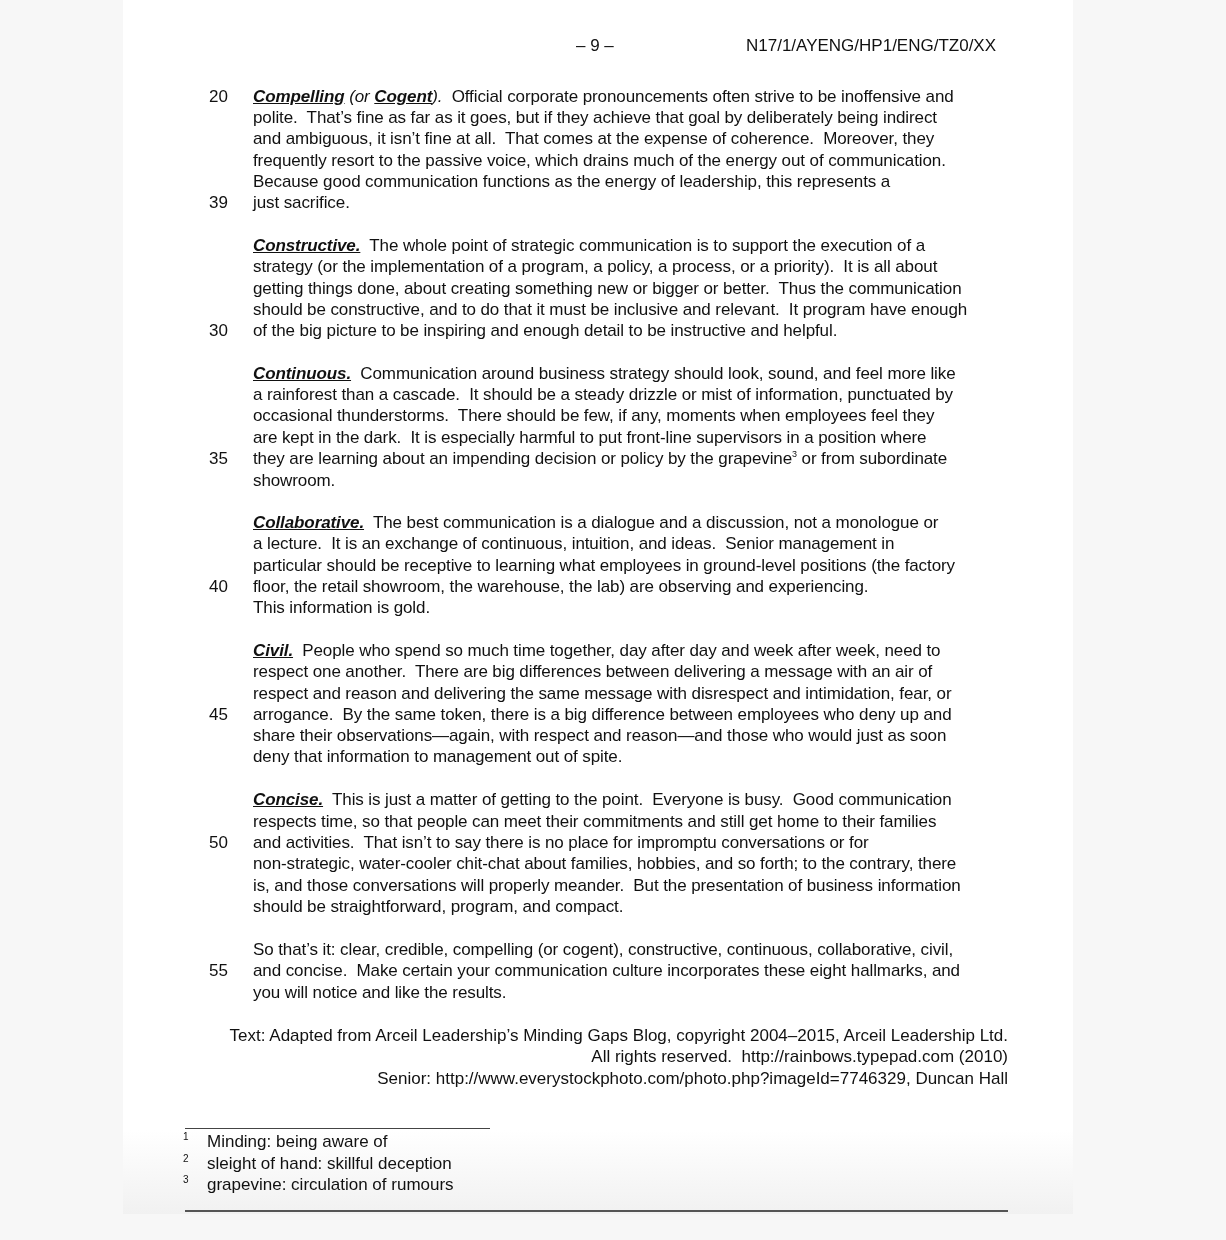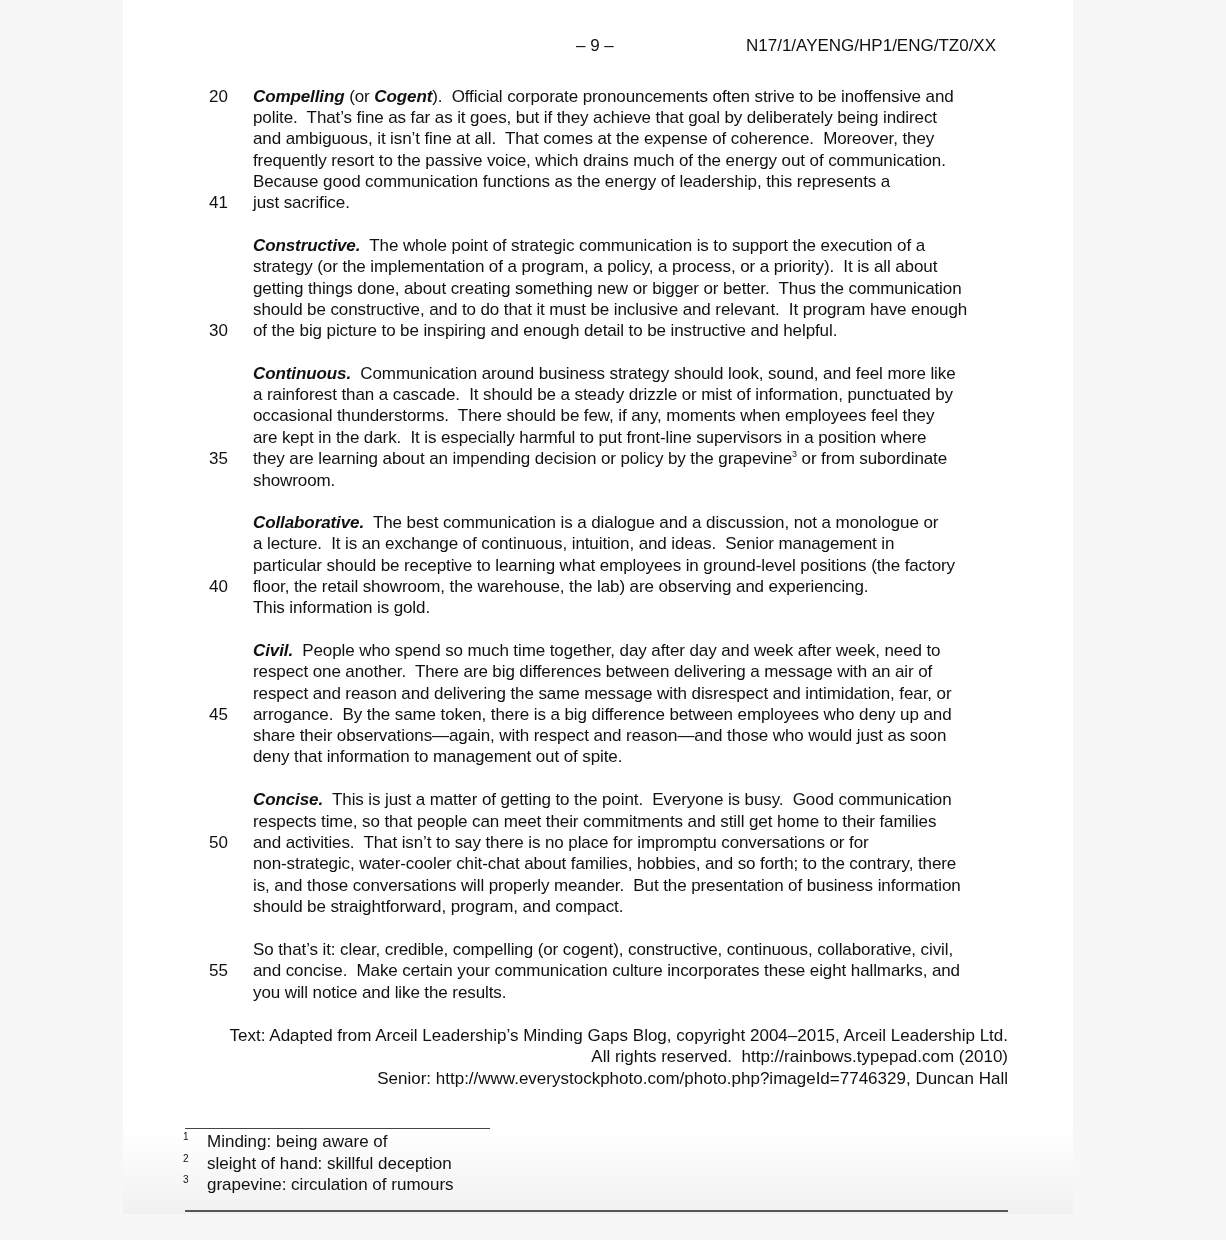--- a/index.html
+++ b/index.html
@@ -33,22 +33,22 @@
     color: #111;
     letter-spacing: -0.1px;
   }
   .lnum {
     position: absolute;
     left: 86px;
     font-size: 17px;
     line-height: 21px;
     color: #111;
   }
-  .b { font-weight: bold; font-style: italic; }
-  .i { }
+  .b { font-weight: bold; font-style: italic; text-decoration: underline; }
+  .i { font-style: italic; }
   sup { font-size: 9px; line-height: 0; vertical-align: 7px; }
 
   .credit {
     position: absolute;
     right: 65px;
     font-size: 17px;
     line-height: 21px;
     text-align: right;
     white-space: pre;
     color: #111;
@@ -130,21 +130,21 @@
     <div class="line" style="top:896px">should be straightforward, program, and compact.</div>
   </div>
 
   <div>
     <div class="line" style="top:939px">So that’s it: clear, credible, compelling (or cogent), constructive, continuous, collaborative, civil,</div>
     <div class="line" style="top:960px">and concise.  Make certain your communication culture incorporates these eight hallmarks, and</div>
     <div class="line" style="top:982px">you will notice and like the results.</div>
   </div>
 
   <span class="lnum" style="top:86px">20</span>
-  <span class="lnum" style="top:192px">41</span>
+  <span class="lnum" style="top:192px">39</span>
   <span class="lnum" style="top:320px">30</span>
   <span class="lnum" style="top:448px">35</span>
   <span class="lnum" style="top:576px">40</span>
   <span class="lnum" style="top:704px">45</span>
   <span class="lnum" style="top:832px">50</span>
   <span class="lnum" style="top:960px">55</span>
 
   <div>
     <div class="credit" style="top:1025px">Text: Adapted from Arceil Leadership’s Minding Gaps Blog, copyright 2004–2015, Arceil Leadership Ltd.</div>
     <div class="credit" style="top:1046px">All rights reserved.  http://rainbows.typepad.com (2010)</div>

